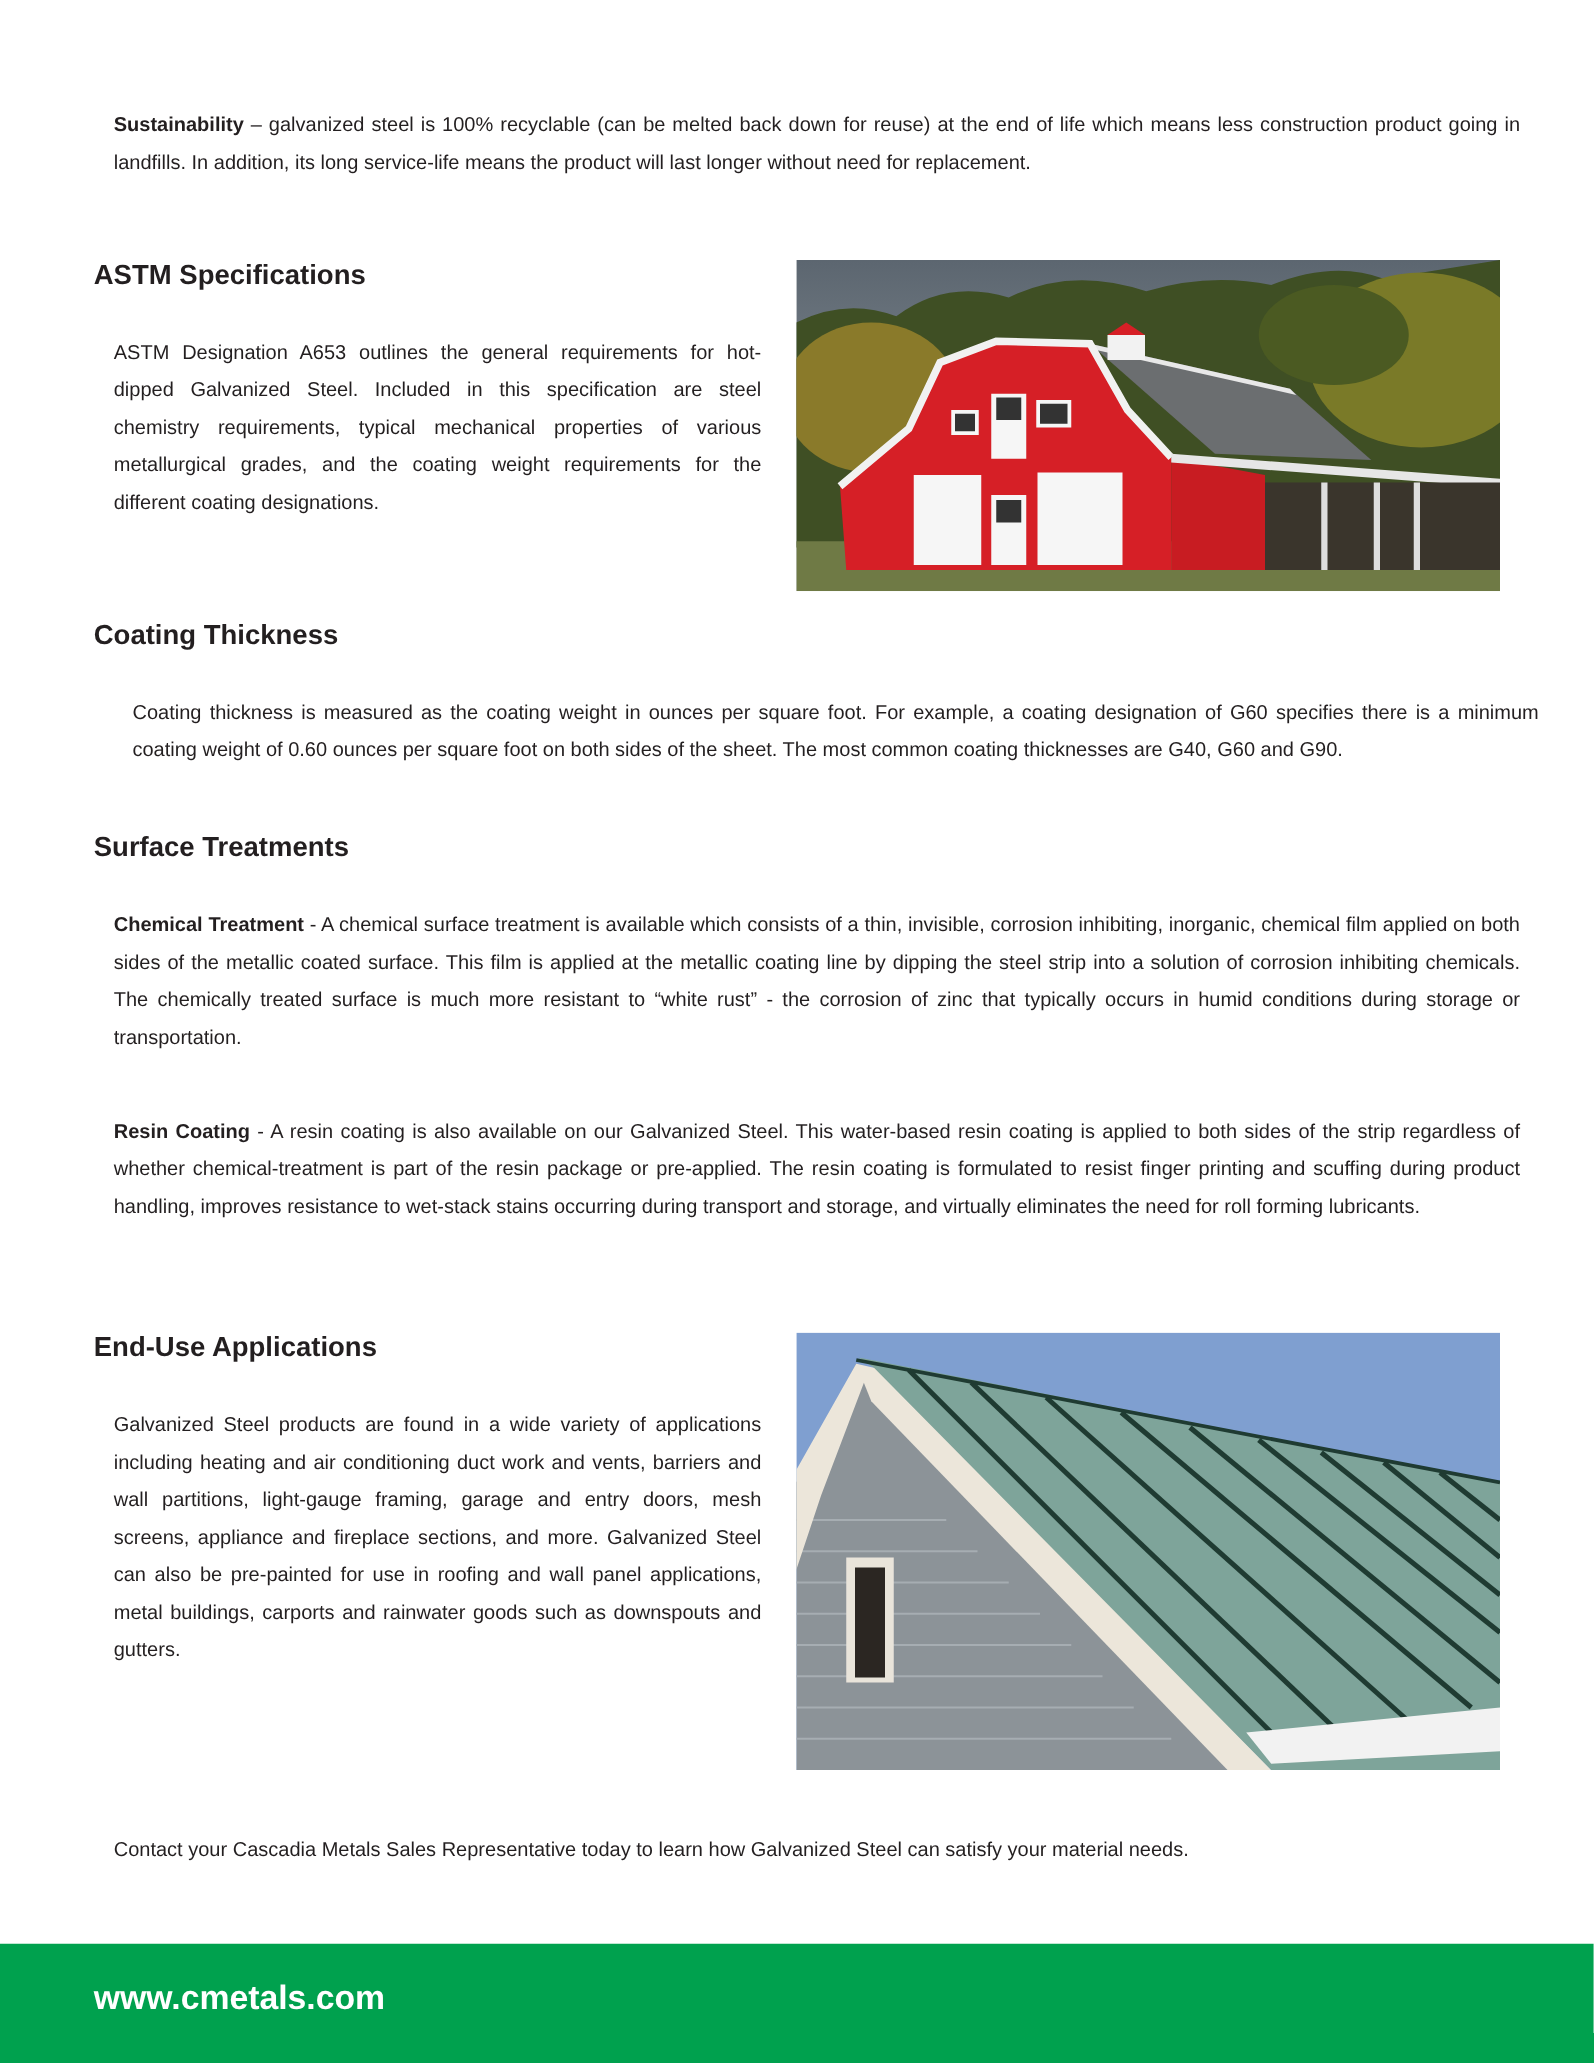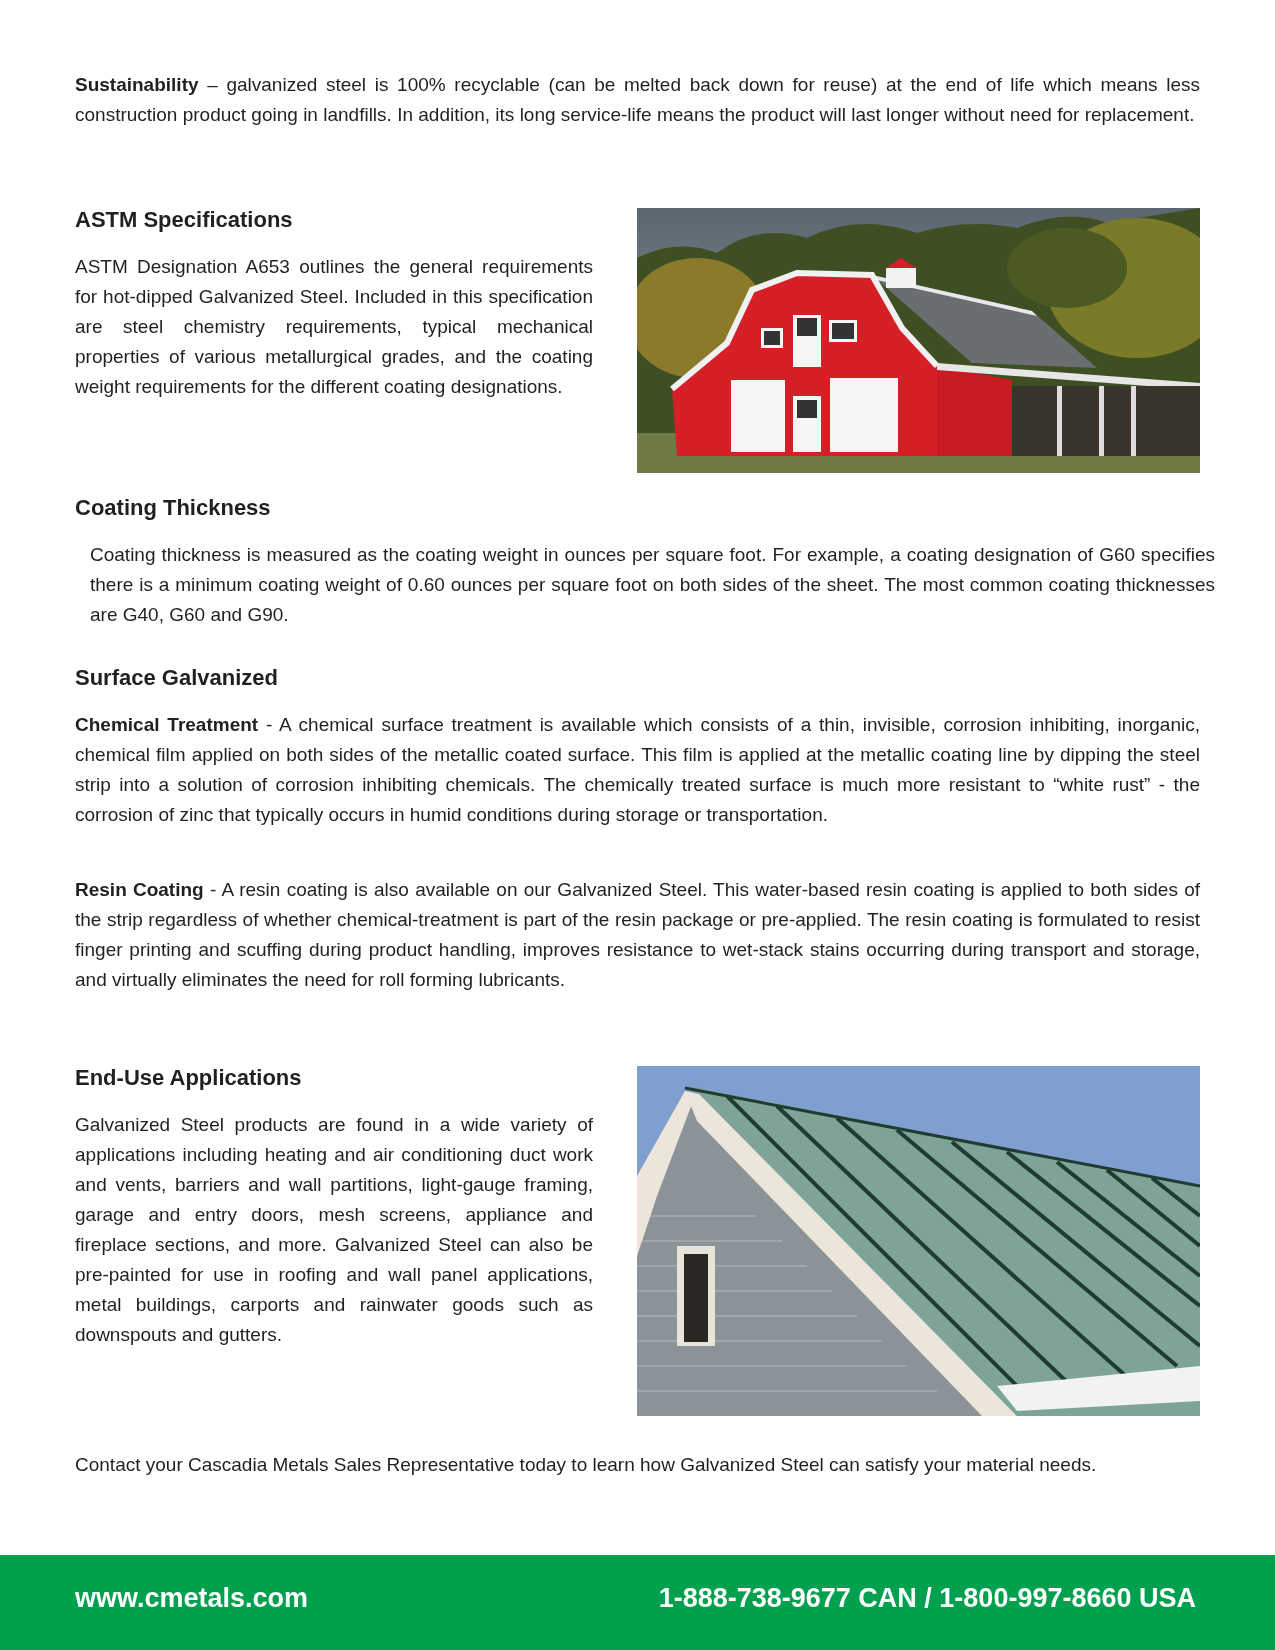--- a/index.html
+++ b/index.html
@@ -1,18 +1,18 @@
 <!DOCTYPE html>
 <html><head>
 <meta charset="utf-8">
 <style>
   html, body { margin:0; padding:0; background:#ffffff; }
   body { width:1275px; height:1650px; position:relative; overflow:hidden;
          font-family:"Liberation Sans", sans-serif; color:#231f20; }
-  p { margin:0; font-size:19px; line-height:30px; text-align:justify; }
+  p { margin:16px; font-size:16px; line-height:30px; text-align:justify; }
   h2 { margin:0; font-size:22px; font-weight:bold; line-height:34px; }
   .b { font-weight:bold; }
   .abs { position:absolute; }
   .footer { position:absolute; left:0; top:1555px; width:1275px; height:120px; background:#00a14e; }
   .footer span { position:absolute; top:26px; color:#fff; font-weight:bold; font-size:27px; line-height:34px; }
   .img { position:absolute; overflow:hidden; }
 </style>
 </head>
 <body>
 
@@ -64,21 +64,21 @@
     <rect x="192" y="112" width="28" height="22" fill="#f6f6f6"></rect>
       <rect x="195" y="115" width="22" height="16" fill="#333"></rect>
     <rect x="160" y="110" width="20" height="18" fill="#333"></rect>
     <rect x="160" y="192" width="20" height="18" fill="#333"></rect>
   </svg>
 </div>
 
 <h2 class="abs" style="left:75px; top:491px;">Coating Thickness</h2>
 <p class="abs" style="left:90px; top:540px; width:1125px;">Coating thickness is measured as the coating weight in ounces per square foot. For example, a coating designation of G60 specifies there is a minimum coating weight of 0.60 ounces per square foot on both sides of the sheet.  The most common coating thicknesses are G40, G60 and G90.</p>
 
-<h2 class="abs" style="left:75px; top:661px;">Surface Galvanized</h2>
+<h2 class="abs" style="left:75px; top:661px;">Surface Treatments</h2>
 <p class="abs" style="left:75px; top:710px; width:1125px;">
   <span class="b">Chemical Treatment</span><span> - A chemical surface treatment is available which consists of a thin, invisible, corrosion inhibiting, inorganic, chemical film applied on both sides of the metallic coated surface. This film is applied at the metallic coating line by dipping the steel strip into a solution of corrosion inhibiting chemicals.  The chemically treated surface is much more resistant to “white rust” - the corrosion of zinc that typically occurs in humid conditions during storage or transportation.</span>
 </p>
 <p class="abs" style="left:75px; top:875px; width:1125px;">
   <span class="b">Resin Coating</span><span> - A resin coating is also available on our Galvanized Steel.  This water-based resin coating is applied to both sides of the strip regardless of whether chemical-treatment is part of the resin package or pre-applied.  The resin coating is formulated to resist finger printing and scuffing during product handling, improves resistance to wet-stack stains occurring during transport and storage, and virtually eliminates the need for roll forming lubricants.</span>
 </p>
 
 <h2 class="abs" style="left:75px; top:1061px;">End-Use Applications</h2>
 <p class="abs" style="left:75px; top:1110px; width:518px;">Galvanized Steel products are found in a wide variety of applications including heating and air conditioning duct work and vents, barriers and wall partitions, light-gauge framing, garage and entry doors, mesh screens, appliance and fireplace sections, and more.  Galvanized Steel can also be pre-painted for use in roofing and wall panel applications, metal buildings, carports and rainwater goods such as downspouts and gutters.</p>
 
@@ -118,14 +118,13 @@
     </g>
     <line x1="48" y1="22" x2="563" y2="120" stroke="#1f3b32" stroke-width="3"></line>
     <polygon points="360,320 563,300 563,335 380,345" fill="#f2f2f2"></polygon>
   </svg>
 </div>
 
 <p class="abs" style="left:75px; top:1450px; width:1125px;">Contact your Cascadia Metals Sales Representative today to learn how Galvanized Steel can satisfy your material needs.</p>
 
 <div class="footer">
   <span style="left:75px;">www.cmetals.com</span>
-  <span style="right:79px;">1-888-738-9677 CAN / 1-800-997-8660 USA</span>
 </div>
 
 </body></html>

